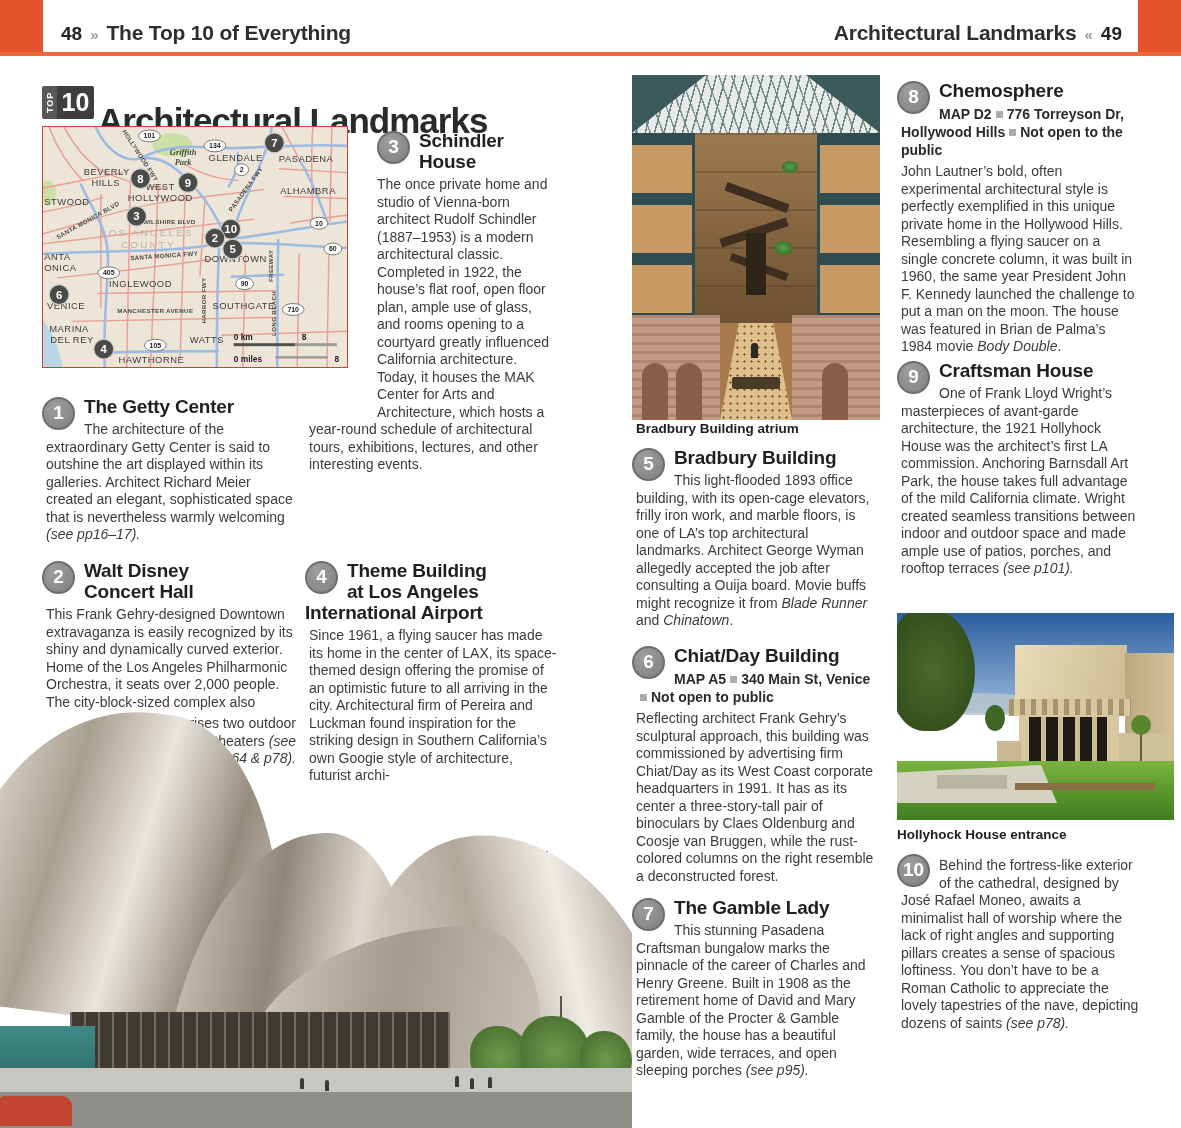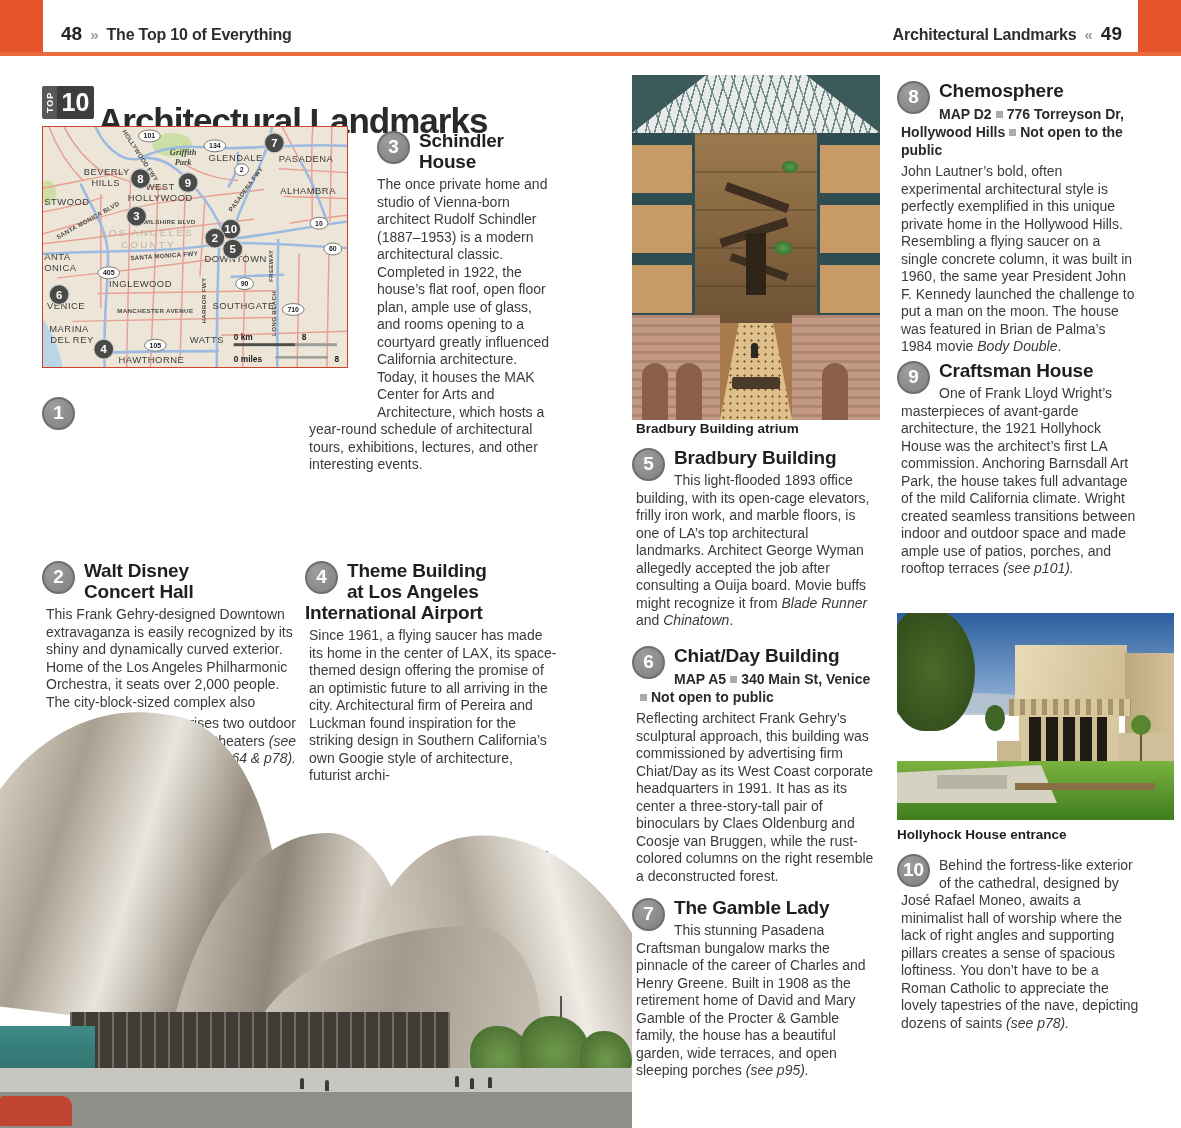--- a/index.html
+++ b/index.html
@@ -7,21 +7,21 @@
         font-family:"Liberation Sans",sans-serif;}
   
   .corner{position:absolute;top:0;width:43px;height:52px;background:#E5532C;}
   #corner-left{left:0;} #corner-right{right:0;}
   #header-rule{position:absolute;left:0;top:52px;width:1181px;height:4px;background:#EB6A3B;}
   #header-bar{position:absolute;left:43px;top:0;width:1095px;height:52px;display:flex;
               justify-content:space-between;align-items:flex-end;padding:0 16px 7px 18px;box-sizing:border-box;}
   .hdr-group{display:flex;align-items:baseline;gap:8px;}
   .hdr-num{font-weight:bold;font-size:19px;color:#222220;}
   .hdr-chev{font-weight:bold;font-size:15px;color:#9B9B9B;}
-  .hdr-title{font-weight:bold;font-size:16px;color:#2E2E2C;letter-spacing:-0.2px;}
+  .hdr-title{font-weight:bold;font-size:21px;color:#2E2E2C;letter-spacing:-0.2px;}
   
   #top10-badge{position:absolute;left:42px;top:86px;height:33px;display:flex;border-radius:2px;overflow:hidden;}
   #badge-tab{width:15px;background:#585856;color:#fff;display:flex;align-items:center;justify-content:center;
              writing-mode:vertical-rl;transform:rotate(180deg);font-size:9px;font-weight:bold;letter-spacing:1px;}
   #badge-num{width:37px;background:#3E3E3C;color:#fff;font-weight:bold;font-size:25px;
              display:flex;align-items:center;justify-content:center;}
   #page-title{position:absolute;left:98px;top:78px;font-size:35px;line-height:40px;font-weight:bold;
               color:#2A2A28;letter-spacing:-1px;}
   
   #map-box{position:absolute;left:42px;top:126px;width:304px;height:240px;border:1px solid #C8432B;background:#EDE6D8;}
@@ -318,20 +318,22 @@
         <text x="263" y="215" class="m-scale" text-anchor="middle">8</text>
         <rect x="234" y="231" width="53" height="2.5" fill="#9C9C98"></rect>
         <text x="192" y="237" class="m-scale" text-anchor="start">0 miles</text>
         <text x="296" y="237" class="m-scale" text-anchor="middle">8</text>
       </g>
     </svg>
   </div>
 
   <div class="entry" style="left:42px;top:396px;width:258px">
     <div class="circle">1</div>
+    <h3>The Getty Center</h3>
+    <p><span>The architecture of the extraordinary Getty Center is said to outshine the art displayed within its galleries. Architect Richard Meier created an elegant, sophisticated space that is nevertheless warmly welcoming </span><span class="it">(see pp16–17).</span></p>
   </div>
 
   <div class="entry" style="left:42px;top:560px;width:258px">
     <div class="circle">2</div>
     <h3><span>Walt Disney</span><br><span>Concert Hall</span></h3>
     <p>This Frank Gehry-designed Downtown extravaganza is easily recognized by its shiny and dynamically curved exterior. Home of the Los Angeles Philharmonic Orchestra, it seats over 2,000 people. The city-block-sized complex also</p>
     <p class="tail">
       <span>comprises two outdoor</span><br>
       <span>amphitheaters </span><span class="it">(see</span><br>
       <span class="it">p64 &amp; p78).</span>

